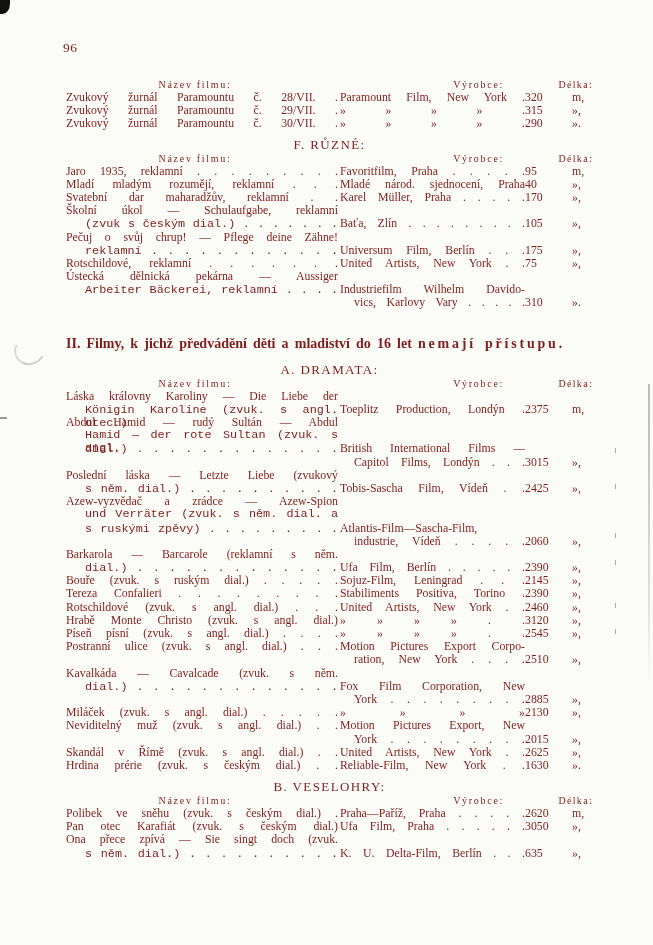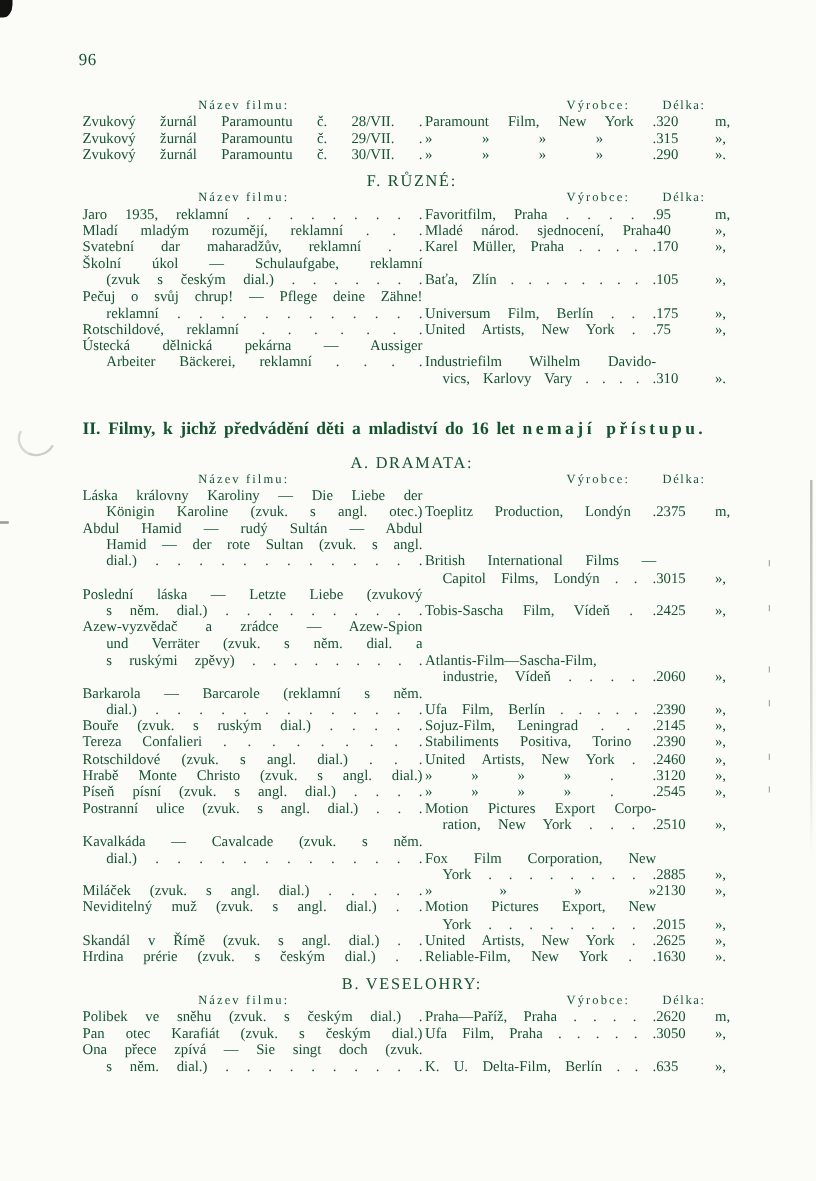--- a/index.html
+++ b/index.html
@@ -1,38 +1,38 @@
 <!DOCTYPE html>
 <html><head>
 <meta charset="utf-8">
 <style>
   html,body{margin:0;padding:0;background:#fafaf7;}
   .page{
     position:relative;width:653px;height:945px;background:#fbfbf8;overflow:hidden;
-    font-family:"Liberation Serif","DejaVu Serif",serif;color:#14532d;
+    font-family:"Liberation Serif","DejaVu Serif",serif;color:#7f1d1d;
   }
   .page-number{position:absolute;left:63px;top:40px;font-size:13.5px;letter-spacing:.5px;}
   .content{position:absolute;left:66px;top:78px;width:527px;}
   .hdr-row{display:flex;line-height:13px;height:13px;font-size:10px;letter-spacing:1.7px;white-space:nowrap;}
   .h-name{width:272px;text-align:center;padding-right:14px;box-sizing:border-box;}
   .h-prod{width:185px;margin-left:7px;text-align:right;padding-right:26px;box-sizing:border-box;}
-  .h-len{width:63px;text-align:left;letter-spacing:1.3px;}
+  .h-len{width:63px;text-align:right;letter-spacing:1.3px;}
   .sec-heading{font-size:13px;letter-spacing:1.4px;text-align:center;line-height:15px;height:15px;}
   .m-f{margin-top:6px;}
   .m-a{margin-top:11px;}
   .m-b{margin-top:7px;}
   .part-heading{
     margin-top:26px;margin-left:0;width:499px;line-height:15px;height:15px;
     font-weight:bold;font-size:14px;text-align:justify;text-align-last:justify;
   }
   .part-heading .spaced{letter-spacing:2.8px;}
   .line{display:flex;height:13.2px;line-height:13.2px;font-size:11.8px;align-items:baseline;}
   .cell{overflow:visible;}
   .c-name{width:272px;box-sizing:border-box;}
-  .c-name.ind{padding-left:19px;}
+  .c-name.ind{padding-left:19px;font-family:Liberation Mono, monospace;}
   .c-prod{width:185px;margin-left:2px;box-sizing:border-box;}
   .c-prod.ind{padding-left:14px;}
   .jt{text-align:justify;text-align-last:justify;}
   .c-len{width:63px;display:flex;align-items:baseline;}
   .c-val{flex:1;text-align:left;}
   .c-unit{width:16px;margin-left:4px;text-align:left;}
   
   .corner-mark{position:absolute;left:0;top:0;width:10px;height:14px;background:#121210;border-radius:0 0 75% 0;}
   .pencil-arc{
     position:absolute;left:14px;top:336px;width:27px;height:25px;border-radius:50%;

